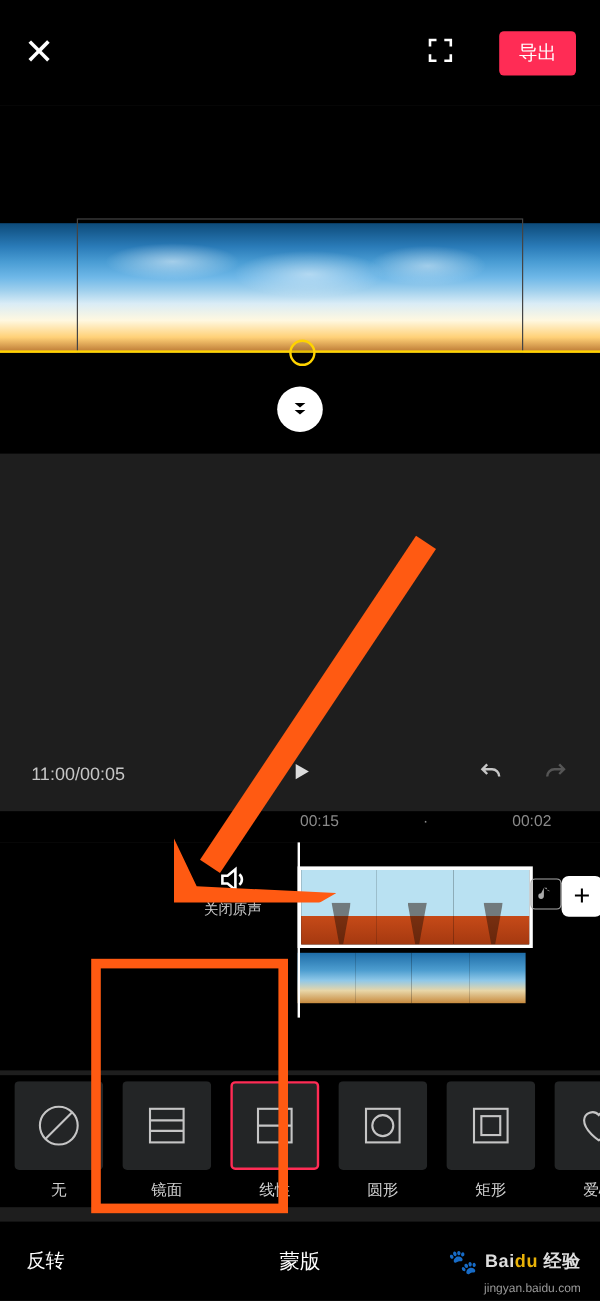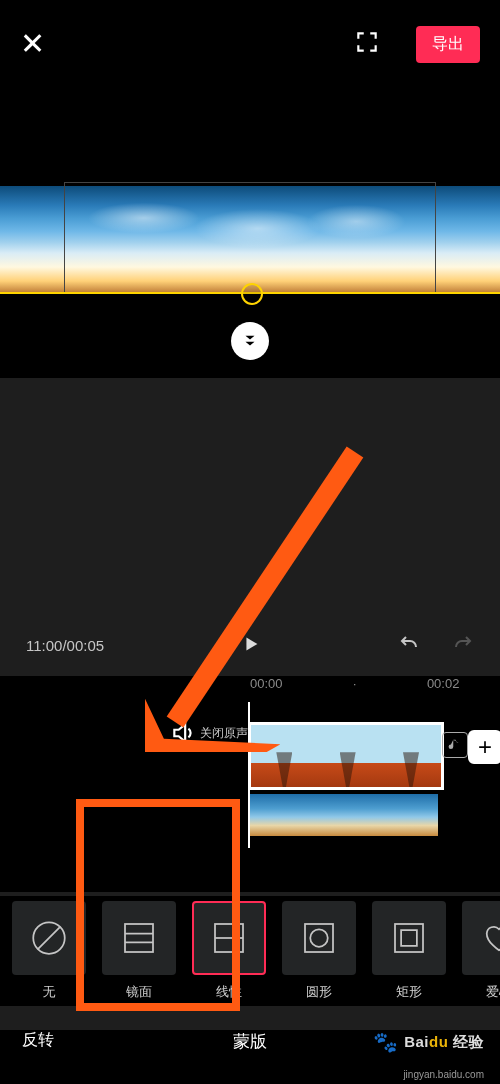--- a/index.html
+++ b/index.html
@@ -23,21 +23,21 @@
   
   .time-row{position:absolute;top:620px;left:0;right:0;height:50px;display:flex;align-items:center;justify-content:space-between;padding:0 26px;color:#c6c6c6;font-size:15px;}
   .playback{display:flex;gap:60px;align-items:center;}
   .play-btn svg{width:22px;height:22px;fill:#dcdcdc;}
   .undoredo{display:flex;gap:28px;}
   .undoredo svg{width:24px;height:24px;stroke-width:2;fill:none;}
   
   .ruler{position:absolute;top:676px;left:0;right:0;height:26px;padding-left:250px;display:flex;gap:70px;font-size:13px;color:#8a8a8a;background:#000;}
   
   .timeline{position:absolute;top:702px;left:0;right:0;height:190px;background:#000;}
-  .mute-block{position:absolute;top:18px;left:170px;display:flex;flex-direction:row;align-items:center;gap:4px;color:#ccc;}
+  .mute-block{position:absolute;top:18px;left:170px;display:flex;flex-direction:column;align-items:center;gap:4px;color:#ccc;}
   .mute-block svg{width:26px;height:26px;stroke:#fff;fill:none;stroke-width:2;}
   .mute-block span{font-size:12px;}
   .track1{position:absolute;top:20px;left:248px;width:190px;height:62px;display:flex;border:3px solid #fff;}
   .track1 .th{flex:1;background:linear-gradient(to bottom,#b9e1f2 0%,#b9e1f2 62%,#c64a18 62%,#a53910 100%);position:relative;}
   .track1 .th::after{content:"";position:absolute;bottom:0;left:40%;width:16px;height:56%;background:#2a1408;clip-path:polygon(40% 100%,60% 100%,100% 0,0 0);opacity:.5;}
   .track2{position:absolute;top:92px;left:248px;width:190px;height:42px;display:flex;}
   .track2 .th{flex:1;background:linear-gradient(to bottom,#1e6da8 0%,#4e9ed0 35%,#90c8e8 55%,#e8d6a8 75%,#c78a3e 100%);}
   .playhead{position:absolute;top:0;left:248px;width:2px;height:146px;background:#fff;}
   .btn-tt{position:absolute;top:30px;right:32px;width:24px;height:24px;border:1.5px solid #aaa;border-radius:4px;display:flex;align-items:center;justify-content:center;}
   .btn-tt svg{width:14px;height:14px;fill:#aaa;}
@@ -45,21 +45,21 @@
   
   .masks{position:absolute;top:896px;left:0;right:0;height:110px;display:flex;align-items:center;gap:16px;padding-left:12px;background:#000;}
   .mask-item{display:flex;flex-direction:column;align-items:center;gap:8px;}
   .mask-icon{width:70px;height:70px;background:#232526;border-radius:4px;display:flex;align-items:center;justify-content:center;border:2px solid transparent;}
   .mask-icon.active{border-color:#ff2c55;}
   .mask-icon svg{width:42px;height:42px;stroke:#c5c5c5;fill:none;stroke-width:2;}
   .mask-label{font-size:13px;color:#d0d0d0;}
   
   .anno-box{position:absolute;top:799px;left:76px;width:148px;height:196px;border:8px solid #ff5a12;z-index:11;pointer-events:none;}
   
-  .bottom{position:absolute;bottom:0;left:0;right:0;height:54px;background:#000;display:flex;justify-content:center;color:#fff;}
+  .bottom{position:absolute;bottom:0;left:0;right:0;height:66px;background:#000;display:flex;align-items:center;justify-content:center;color:#fff;}
   .bottom .left{position:absolute;left:22px;font-size:16px;}
   .bottom .center{font-size:17px;}
   .bottom .right{position:absolute;right:16px;display:flex;align-items:center;gap:6px;}
   .bd-logo{display:flex;align-items:center;gap:4px;color:#ddd;}
   .bd-logo .paw{font-size:20px;}
   .bd-logo .txt{font-size:15px;font-weight:bold;letter-spacing:.5px;}
   .bd-logo .du{color:#eab308;}
   .bd-sub{position:absolute;right:16px;bottom:4px;font-size:10px;color:#999;}
 </style>
 </head>
@@ -112,21 +112,21 @@
     <svg viewBox="0 0 24 24" style="stroke:#c6c6c6">
         <path d="M18 14a6 6 0 0 0-6-6H5m3-4L4 8l4 4"></path>
       </svg>
     <svg viewBox="0 0 24 24" style="stroke:#555">
         <path d="M6 14a6 6 0 0 1 6-6h7m-3-4l4 4-4 4"></path>
       </svg>
   </div>
 </div>
 
 <div class="ruler">
-  <span>00:00</span>
+  <span>00:15</span>
   <span>·</span>
   <span>00:02</span>
 
 </div>
 
 <div class="timeline">
   <div class="mute-block">
     <svg viewBox="0 0 24 24">
         <path d="M4 9v6h4l6 5V4L8 9H4z"></path>
         <path d="M17 8a5 5 0 0 1 0 8"></path>

